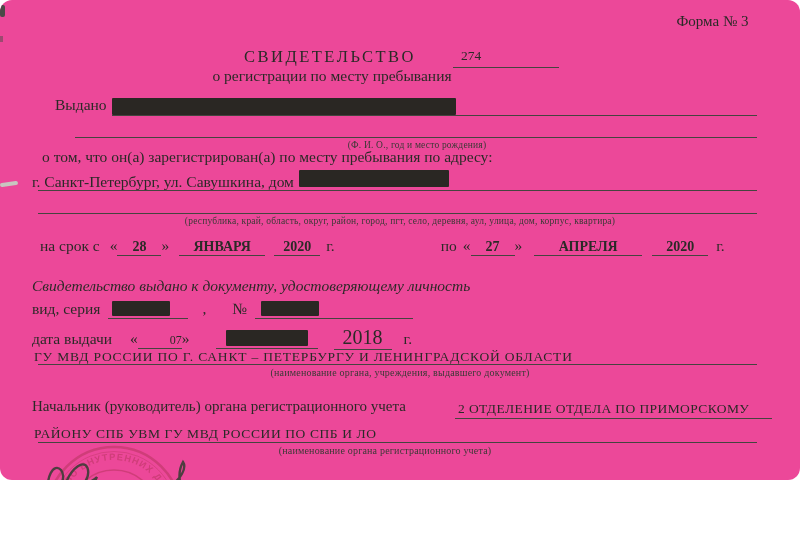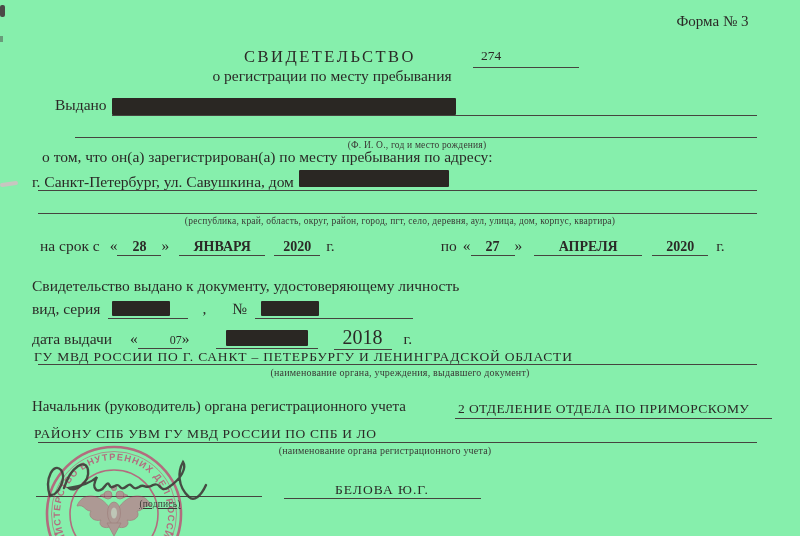--- a/index.html
+++ b/index.html
@@ -1,20 +1,21 @@
 <!DOCTYPE html>
 <html><head>
 <meta charset="utf-8">
 <style>
   html,body{margin:0;padding:0;}
   .page{
-    position:relative; width:800px; height:536px; overflow:hidden;
-    background:#86efac;
+    position:relative; width:800px; height:480px; overflow:hidden;
+    background:#ec4899;
     font-family:"Liberation Serif","DejaVu Serif",serif;
     color:#2b2a27;
+    border-radius:12px;
   }
   .abs{position:absolute;}
   .line{position:absolute; border-bottom:1.5px solid #45443f; height:0;}
   .caption{position:absolute; font-size:9.5px; color:#3a3935; text-align:center; letter-spacing:0.2px;}
   .redact{display:inline-block; background:#2a2723; vertical-align:bottom; margin-bottom:2px; border-radius:1px;}
   .cell{display:inline-block; text-align:center; border-bottom:1.5px solid #45443f;}
   .caps{font-size:13.5px; letter-spacing:0.4px;}
   .bold{font-weight:bold;}
   .row{position:absolute; display:flex; align-items:baseline; white-space:nowrap;}
   .t16{font-size:15.5px;}
@@ -27,21 +28,21 @@
 
 <div class="page">
 
   <div class="speck" style="left:0;top:5px;width:5px;height:12px;border-radius:2px;"></div>
   <div class="speck" style="left:0;top:36px;width:3px;height:6px;opacity:.5;"></div>
   <div class="abs" style="left:0;top:182px;width:18px;height:4px;background:#c8c6c0;transform:rotate(-8deg);border-radius:2px;"></div>
 
   <div class="abs" style="top:13px;left:640px;width:145px;text-align:center;font-size:15px;">Форма № 3</div>
 
   <div class="abs" style="top:47px;left:210px;width:240px;text-align:center;font-size:16.5px;letter-spacing:2.5px;">СВИДЕТЕЛЬСТВО</div>
-  <div class="abs" style="top:48px;left:473px;width:98px;border-bottom:1.5px solid #45443f;font-size:13.5px;padding-left:8px;height:19px;">274</div>
+  <div class="abs" style="top:48px;left:453px;width:98px;border-bottom:1.5px solid #45443f;font-size:13.5px;padding-left:8px;height:19px;">274</div>
   <div class="abs" style="top:67px;left:32px;width:600px;text-align:center;font-size:15.5px;">о регистрации по месту пребывания</div>
 
   <div class="abs t16" style="top:96px;left:55px;">Выдано</div>
   <div class="abs redact" style="top:98px;left:112px;width:344px;height:17px;"></div>
   <div class="line" style="top:115px;left:112px;width:645px;"></div>
 
   <div class="line" style="top:137px;left:75px;width:682px;"></div>
   <div class="caption" style="top:140px;left:117px;width:600px;">(Ф. И. О., год и место рождения)</div>
 
   <div class="abs t16" style="top:148px;left:42px;">о том, что он(а) зарегистрирован(а) по месту пребывания по адресу:</div>
@@ -64,21 +65,21 @@
     <span style="margin-left:6px;">г.</span>
     <span style="margin-left:106px;">по</span>
     <span style="margin-left:6px;">«</span>
     <span class="cell bold" style="width:44px;font-size:14px;">27</span>
     <span>»</span>
     <span class="cell bold" style="width:108px;font-size:14px;margin-left:12px;">АПРЕЛЯ</span>
     <span class="cell bold" style="width:56px;font-size:14px;margin-left:10px;">2020</span>
     <span style="margin-left:8px;">г.</span>
   </div>
 
-  <div class="abs t16" style="top:277px;left:32px;">Свидетельство выдано к документу, удостоверяющему личность</div>
+  <div class="abs t16" style="top:277px;left:32px;font-style:italic;">Свидетельство выдано к документу, удостоверяющему личность</div>
 
   <div class="row t16" style="top:300px;left:32px;">
     <span>вид</span>
     <span>, серия</span>
     <span class="cell" style="width:80px;margin-left:8px;text-align:left;"><span class="redact" style="width:58px;height:15px;margin-left:4px;"></span></span>
     <span style="margin-left:14px;">,</span>
     <span style="margin-left:26px;">№</span>
     <span class="cell" style="width:158px;margin-left:8px;text-align:left;"><span class="redact" style="width:58px;height:15px;margin-left:6px;"></span></span>
   </div>
 

